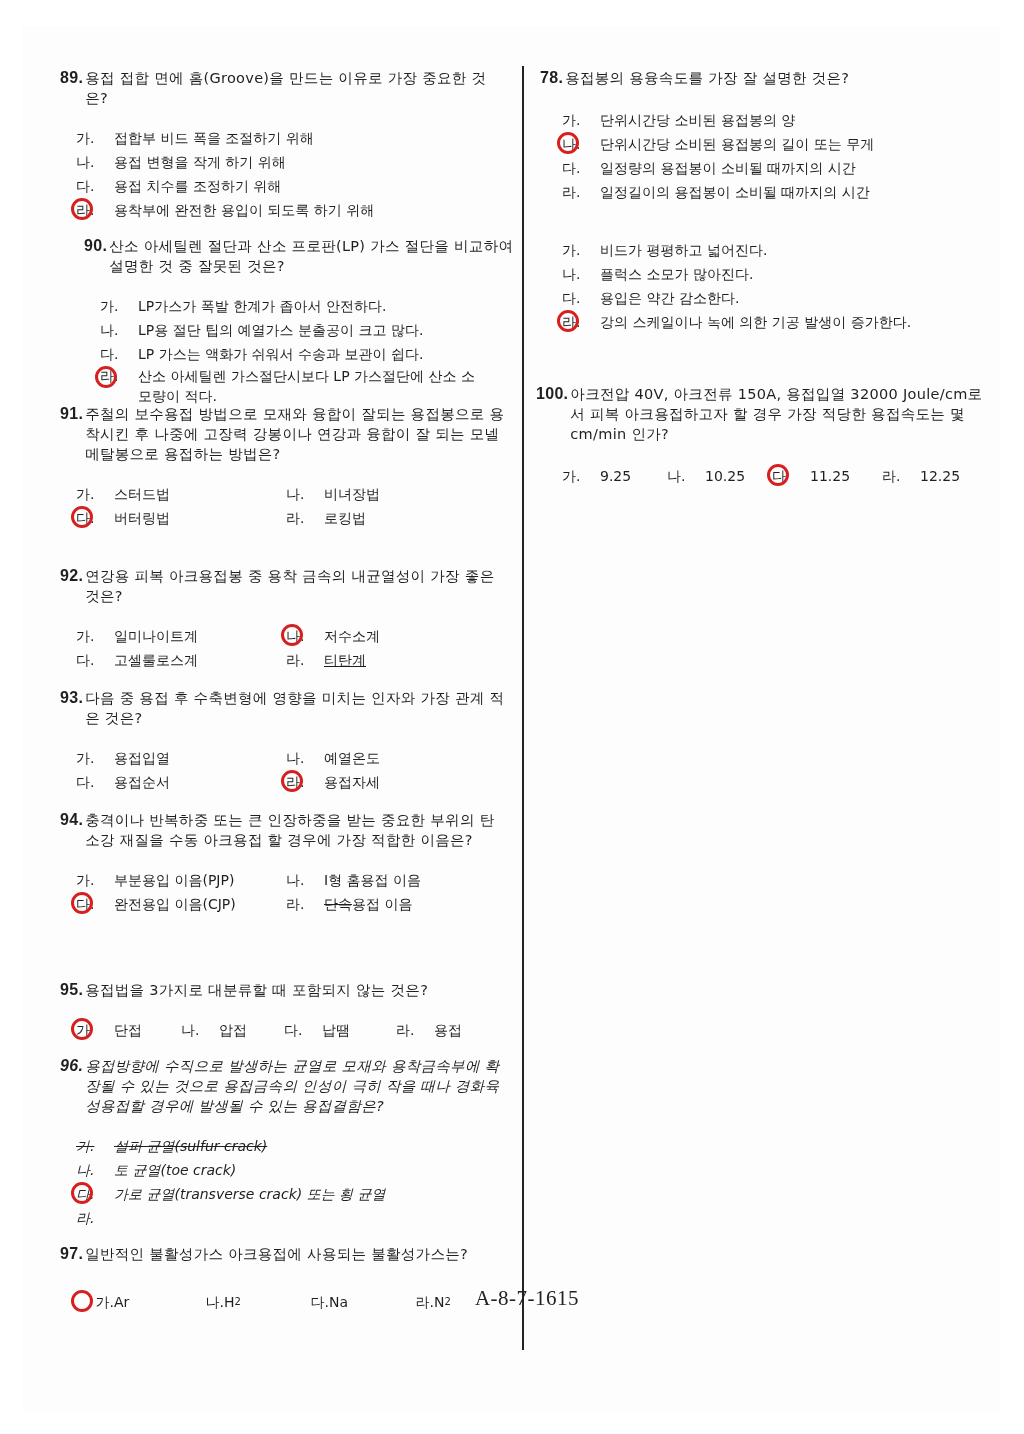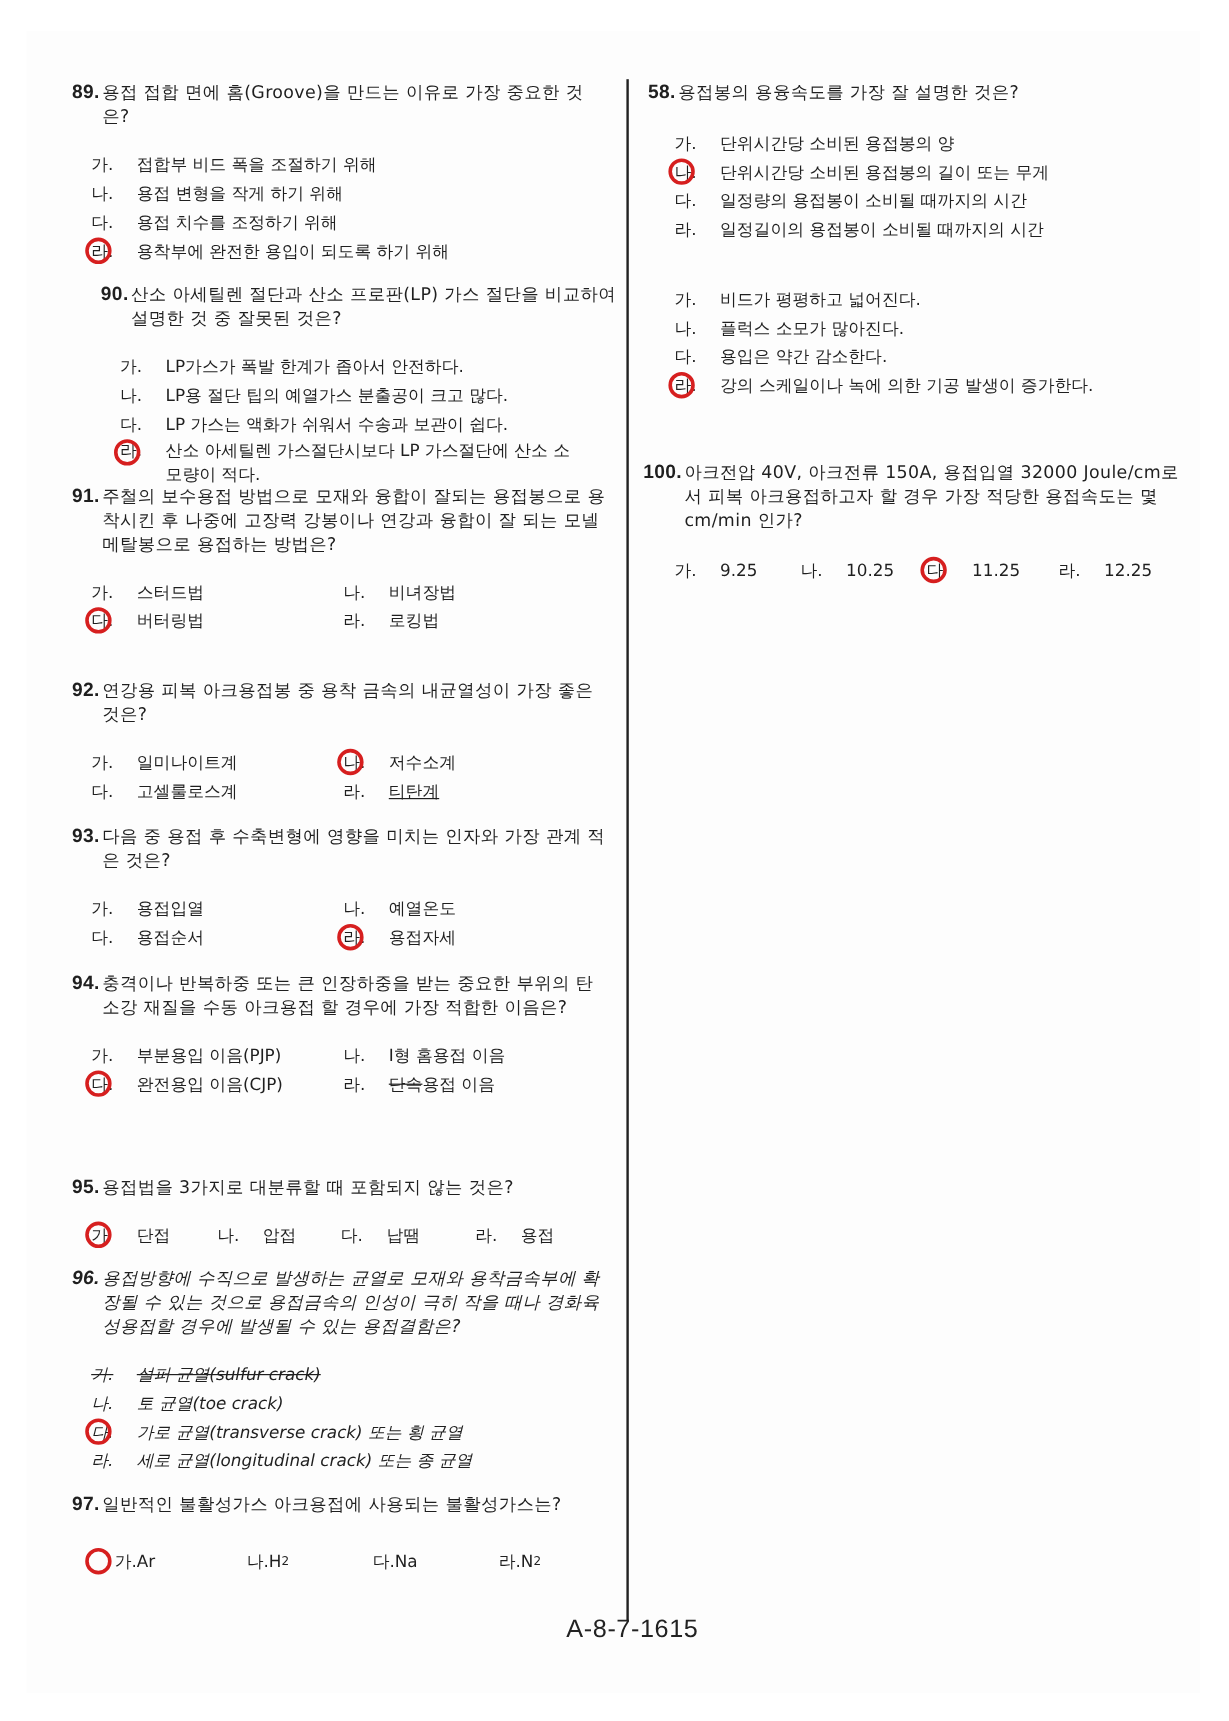--- a/index.html
+++ b/index.html
@@ -23,22 +23,22 @@
     .opt-text { }
     .strike { text-decoration: line-through; }
     .grid2 { display: grid; grid-template-columns: 210px 200px; }
     .row4 { display: flex; gap: 0; }
     .row4 .opt { margin-right: 0; }
     .mark {
       position: absolute; width: 22px; height: 22px; border: 3px solid #d61f1f; border-radius: 50%;
       box-sizing: border-box; left: -5px; top: 0px; pointer-events: none;
     }
     .footer {
-      position: absolute; left: 0; width: 1024px; top: 1346px; text-align: center;
-      font-family: Liberation Sans, sans-serif; font-size: 21px; color: #222; letter-spacing: 0.5px;
+      position: absolute; left: 0; width: 1024px; top: 1286px; text-align: center;
+      font-family: Liberation Serif, serif; font-size: 21px; color: #222; letter-spacing: 0.5px;
       padding-left: 30px; box-sizing: border-box;
     }
     .sub { font-size: 10px; vertical-align: -3px; }
   </style>
 </head>
 <body>
 
 <div class="page">
   <div class="scan-edge"></div>
   <div class="divider"></div>
@@ -242,21 +242,20 @@
             <span class="opt-label">나.</span>
             <span class="opt-text">토 균열(toe crack)</span>
           </div>
         <div class="opt">
             <span class="mark"></span>
             <span class="opt-label">다.</span>
             <span class="opt-text">가로 균열(transverse crack) 또는 횡 균열</span>
           </div>
         <div class="opt">
             <span class="opt-label">라.</span>
-            <span class="opt-text">세로 균열(longitudinal crack) 또는 종 균열</span>
           </div>
       </div>
     </div>
 
     <div class="q" style="top:1244px;text-align:right;">
       <div class="q-head">
         <span class="q-num">97.</span>
         <span class="q-text">일반적인 불활성가스 아크용접에 사용되는 불활성가스는?</span>
       </div>
       <div class="opts row4" style="margin-top:26px;">
@@ -280,21 +279,21 @@
             <span class="sub">2</span>
           </div>
       </div>
     </div>
   </div>
 
   <div class="col col-right">
 
     <div class="q" style="top:68px;">
       <div class="q-head">
-        <span class="q-num">58.</span>
+        <span class="q-num">78.</span>
         <span class="q-text">용접봉의 용융속도를 가장 잘 설명한 것은?</span>
       </div>
       <div class="opts" style="margin-top:20px;padding-left:22px;">
         <div class="opt">
             <span class="opt-label">가.</span>
             <span class="opt-text">단위시간당 소비된 용접봉의 양</span>
           </div>
         <div class="opt">
             <span class="mark"></span>
             <span class="opt-label">나.</span>

